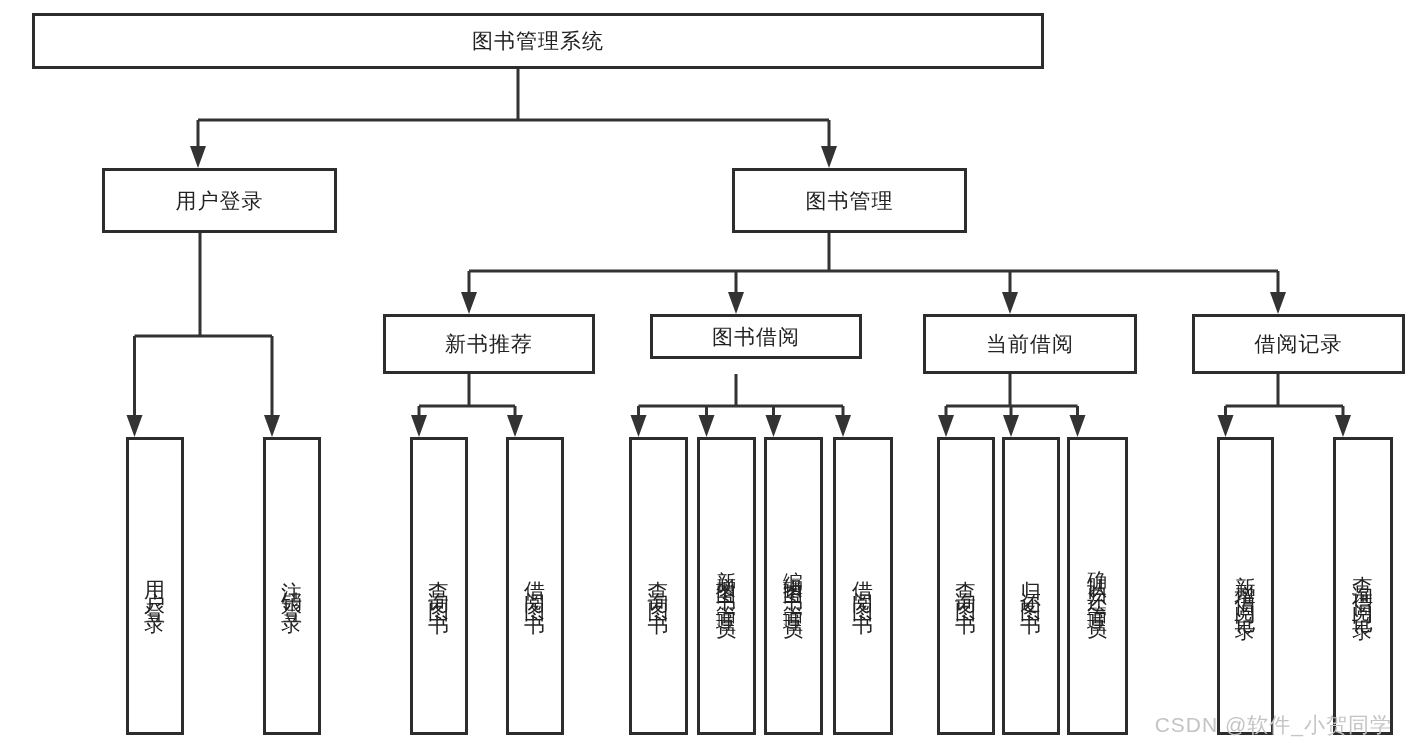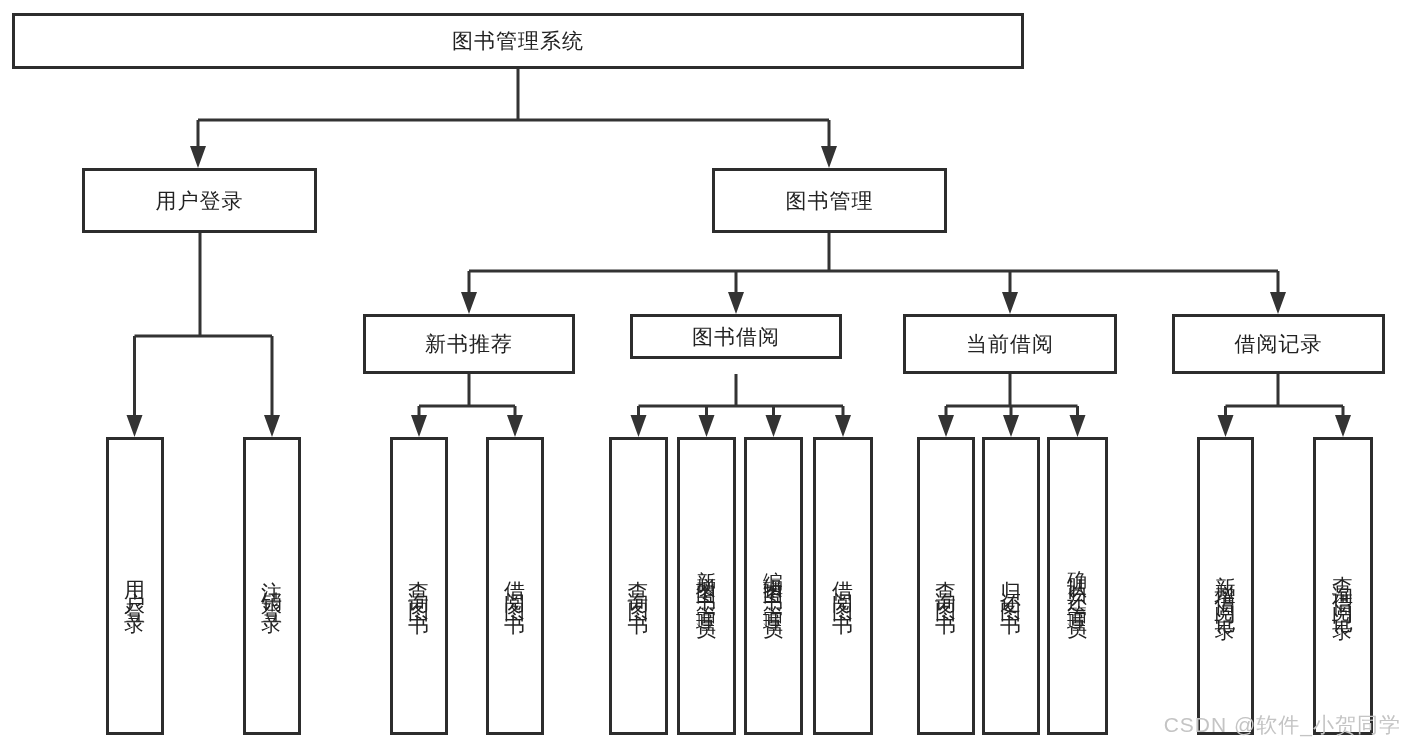--- a/index.html
+++ b/index.html
@@ -19,38 +19,39 @@
   }
   .box {
     position: absolute;
     box-sizing: border-box;
     border: 3px solid #2d2d2d;
     background: #ffffff;
     display: flex;
     align-items: center;
     justify-content: center;
     color: #222222;
+    margin-left: 20px;
   }
   .hbox span {
     font-size: 21px;
     letter-spacing: 1px;
     white-space: nowrap;
   }
   .vbox span {
     writing-mode: vertical-rl;
     text-orientation: mixed;
     font-size: 21px;
     line-height: 1;
     letter-spacing: 11px;
   }
   .vbox.med span { letter-spacing: 9px; }
   .vbox.long span { letter-spacing: 7px; font-size: 20px; }
   .watermark {
     position: absolute;
-    right: 4px;
+    right: 13px;
     bottom: 8px;
     font-size: 21px;
     color: #c4c4c4;
     letter-spacing: 1px;
     white-space: nowrap;
     z-index: 5;
   }
 </style>
 </head>
 <body>

